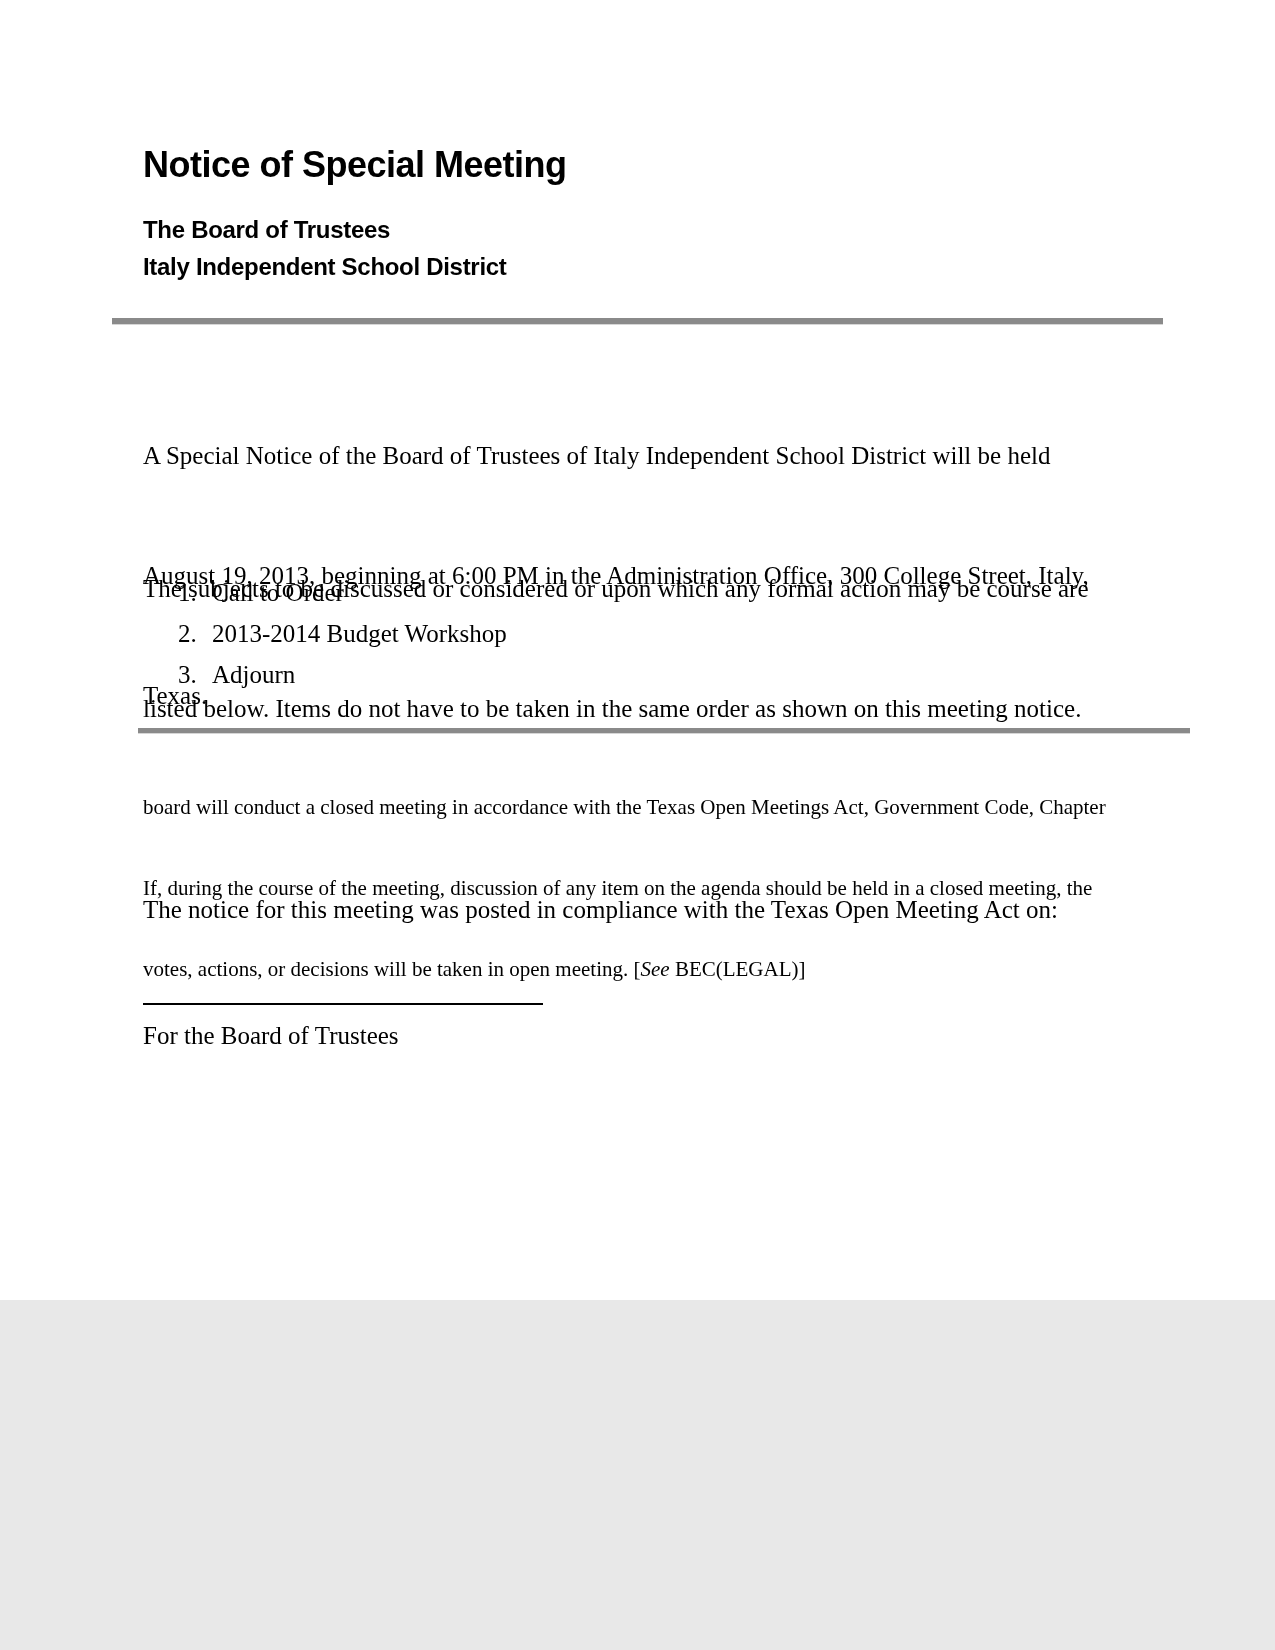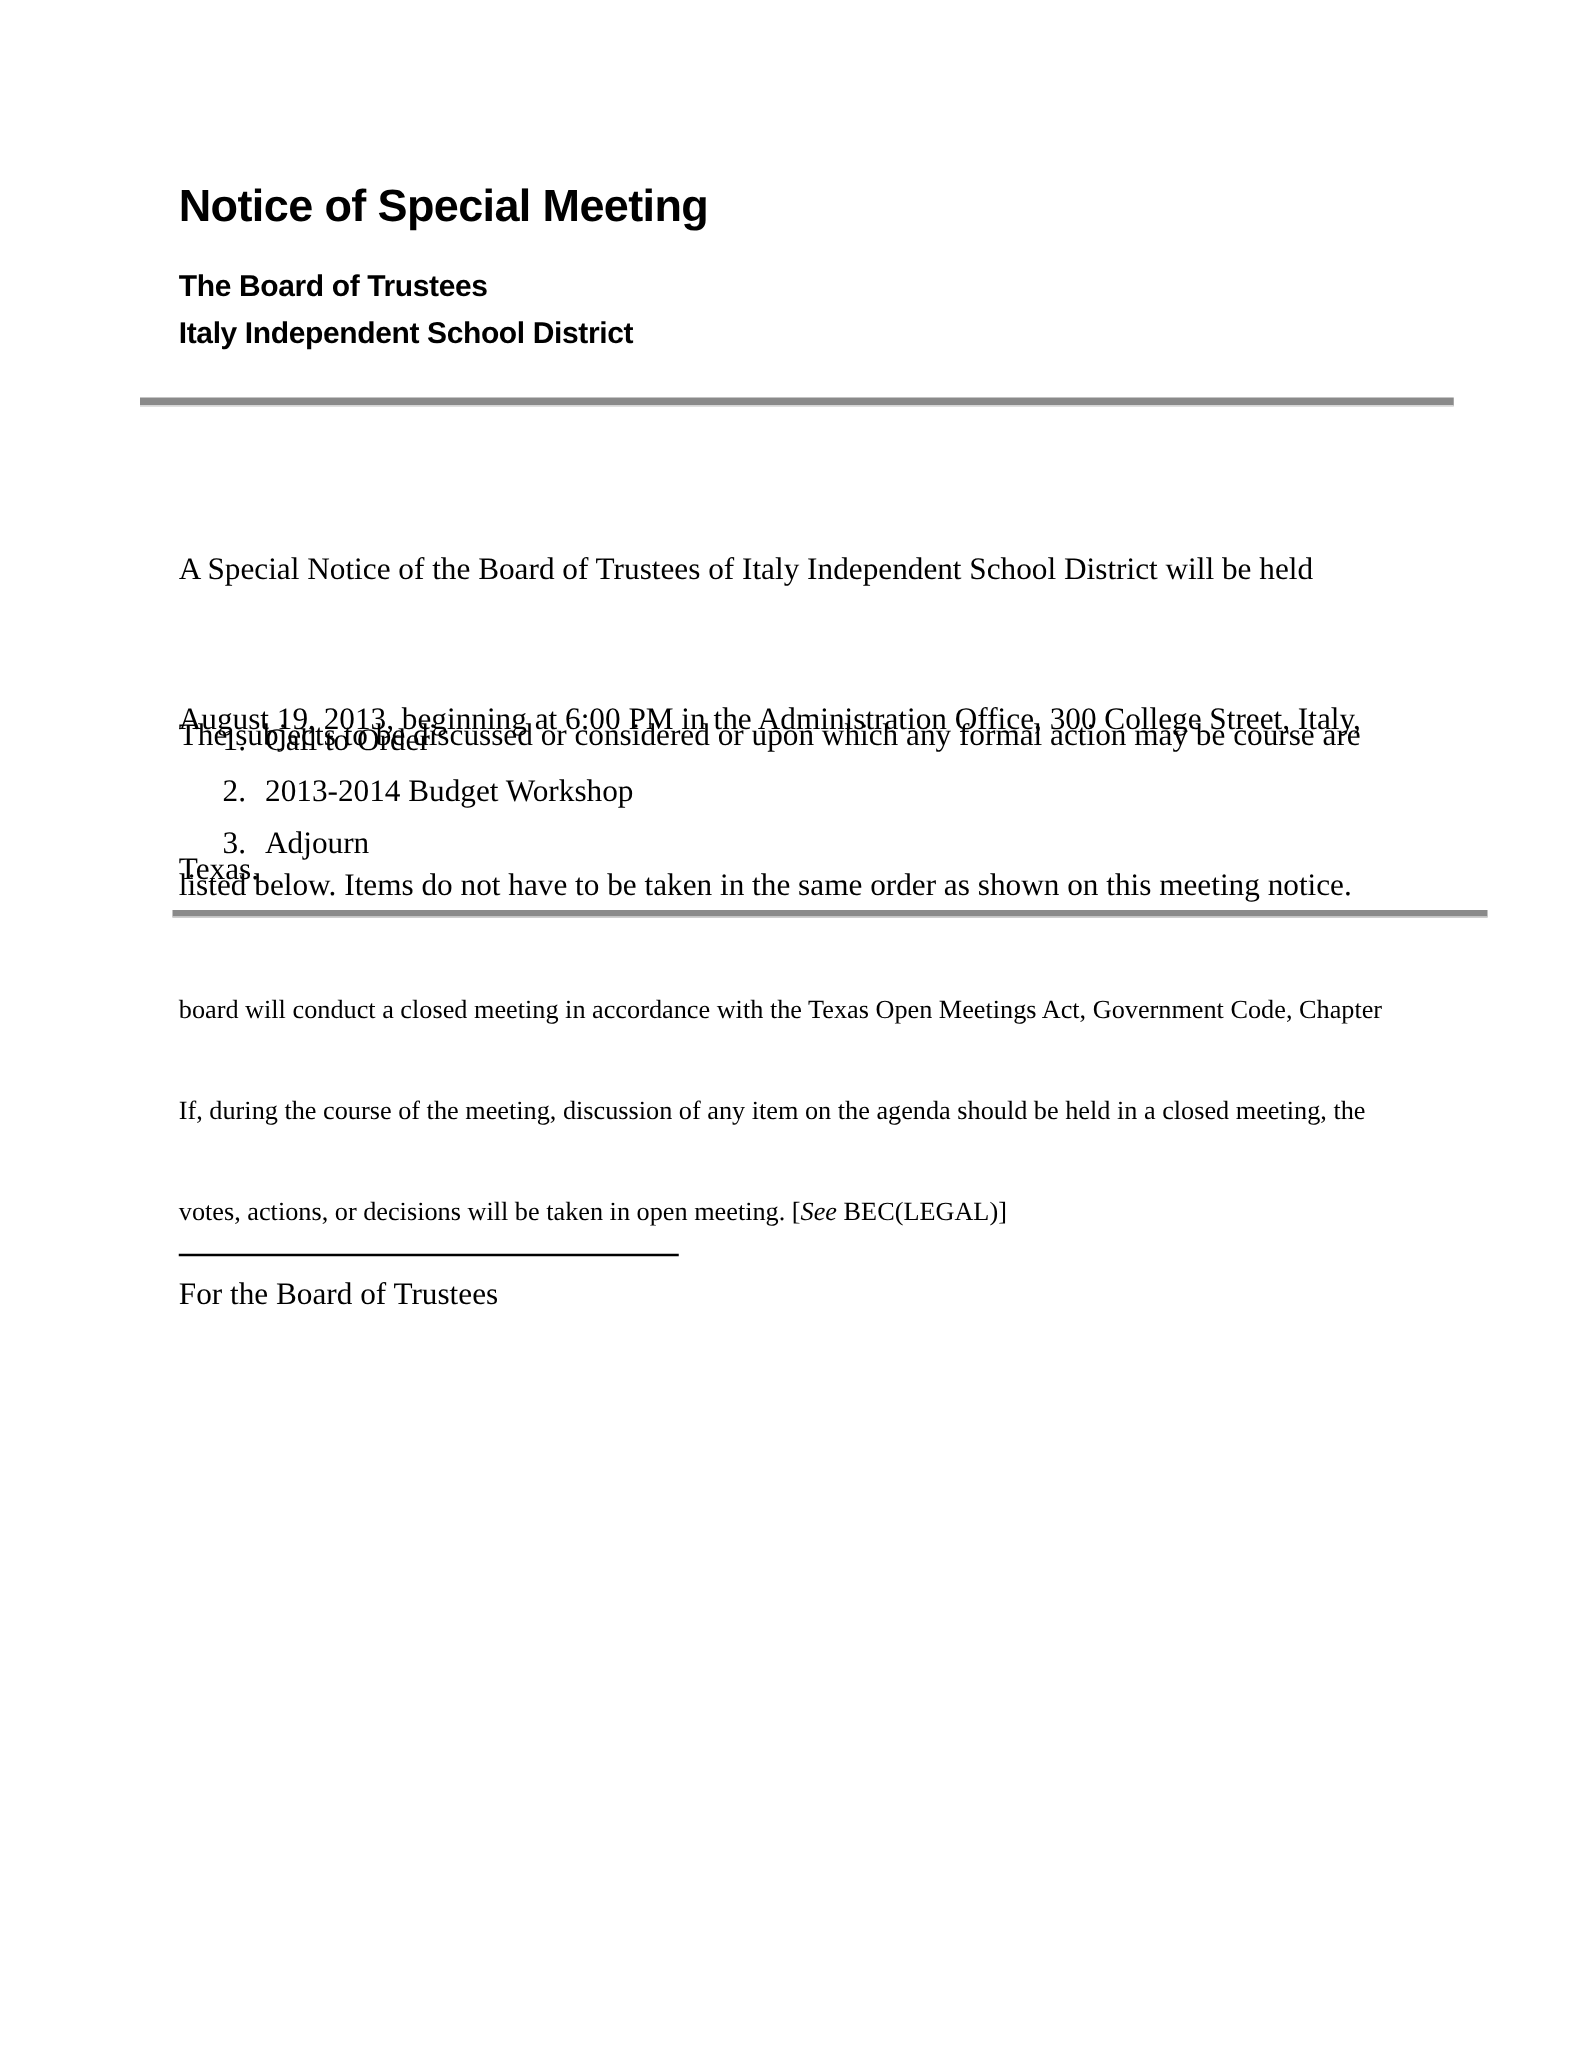--- a/index.html
+++ b/index.html
@@ -3,21 +3,21 @@
 <meta charset="utf-8">
 <style>
   html, body {
     margin: 0;
     padding: 0;
     background: #e8e8e8;
   }
   .page {
     position: relative;
     width: 1275px;
-    height: 1650px;
+    height: 1300px;
     margin: 0 auto;
     background: #ffffff;
     color: #000000;
     overflow: hidden;
   }
   .abs { position: absolute; }
 
   .doc-title {
     left: 143px; top: 144px;
     font-family: "Liberation Sans", sans-serif;
@@ -125,19 +125,20 @@
   </div>
 
   <div class="abs rule rule-legal"></div>
 
   <div class="abs legal-block">
     <div>board will conduct a closed meeting in accordance with the Texas Open Meetings Act, Government Code, Chapter</div>
     <div>If, during the course of the meeting, discussion of any item on the agenda should be held in a closed meeting, the</div>
     <div><span>votes, actions, or decisions will be taken in open meeting. [</span><span class="ital">See</span><span> BEC(LEGAL)]</span></div>
   </div>
 
+  <div class="abs body-text posting-line">The notice for this meeting was posted in compliance with the Texas Open Meeting Act on:</div>
 
   <div class="abs signature">
     <div class="signature-line"></div>
     <div class="signature-label">For the Board of Trustees</div>
   </div>
 
 </div>
 
 </body></html>

